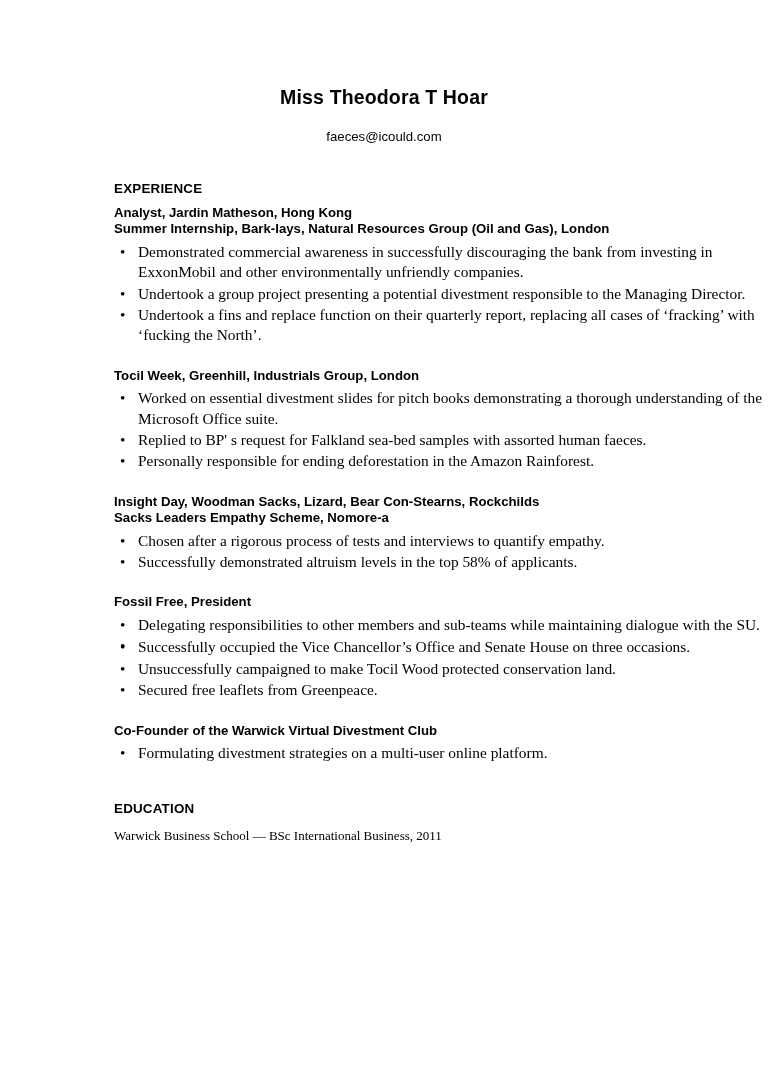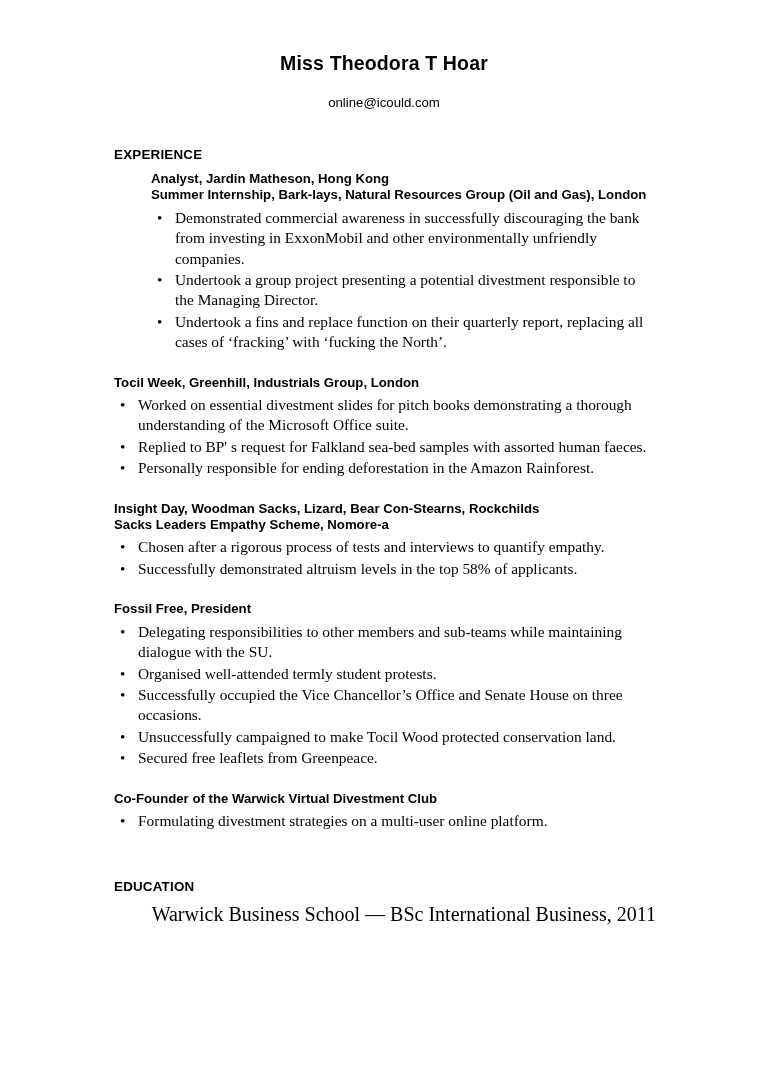--- a/index.html
+++ b/index.html
@@ -22,21 +22,21 @@
     width: 768px;
     height: 1087px;
     background: #ffffff;
     box-sizing: border-box;
     padding: 0;
   }
 
   
   .doc-header {
     text-align: center;
-    padding-top: 52px;
+    padding-top: 86px;
   }
   .doc-title {
     font-family: "Liberation Sans", sans-serif;
     font-weight: bold;
     font-size: 19.5px;
     letter-spacing: 0.15px;
     line-height: 1.2;
     margin: 0;
   }
   .doc-email {
@@ -44,21 +44,20 @@
     font-weight: normal;
     font-size: 13.2px;
     margin: 0;
     padding-top: 20px;
     line-height: 1.2;
   }
 
   
   .content {
     padding-left: 114px;
-    padding-right: 112px;
     padding-top: 36px;
   }
 
   .section-title {
     font-family: "Liberation Sans", sans-serif;
     font-weight: bold;
     font-size: 13.4px;
     letter-spacing: 0.2px;
     line-height: 1.25;
     margin: 0;
@@ -67,21 +66,20 @@
   .section-block {
     margin-top: 0;
   }
 
   
   .entry {
     margin-top: 22px;
   }
   .entry.first {
     margin-top: 7px;
-    margin-left: 37px;
   }
 
   .entry-heading {
     font-family: "Liberation Sans", sans-serif;
     font-weight: bold;
     font-size: 13.2px;
     line-height: 16.4px;
     margin: 0;
     white-space: nowrap;
   }
@@ -106,39 +104,38 @@
     position: absolute;
     left: 6px;
     top: 1px;
     font-family: "Liberation Serif", serif;
     font-size: 15.4px;
     line-height: 20.4px;
   }
 
   
   .edu-section {
-    margin-top: 48px;
+    margin-top: 38px;
   }
   .edu-line {
     font-family: "Liberation Serif", serif;
-    font-size: 20px;
+    font-size: 13px;
     line-height: 20.4px;
     margin: 0;
     padding-top: 8px;
-    text-align: right;
   }
 </style>
 </head>
 <body>
 
 <div class="page">
 
   <div class="doc-header">
     <h1 class="doc-title">Miss Theodora T Hoar</h1>
-    <p class="doc-email">online@icould.com</p>
+    <p class="doc-email">faeces@icould.com</p>
   </div>
 
   <div class="content">
 
     <div class="section-block">
       <h2 class="section-title">EXPERIENCE</h2>
 
       <div class="entry first">
         <div class="entry-heading">Analyst, Jardin Matheson, Hong Kong</div>
         <div class="entry-heading">Summer Internship, Bark-lays, Natural Resources Group (Oil and Gas), London</div>
@@ -164,21 +161,21 @@
         <ul class="bullets">
           <li><span class="bullet-dot">•</span><span>Chosen after a rigorous process of tests and interviews to quantify empathy.</span></li>
           <li><span class="bullet-dot">•</span><span>Successfully demonstrated altruism levels in the top 58% of applicants.</span></li>
         </ul>
       </div>
 
       <div class="entry">
         <div class="entry-heading">Fossil Free, President</div>
         <ul class="bullets">
           <li><span class="bullet-dot">•</span><span>Delegating responsibilities to other members and sub-teams while maintaining dialogue with the SU.</span></li>
-          <li><span class="bullet-dot">•</span><span>Organised well-attended termly student protests.</span></li>
+          <li><span class="bullet-dot">•</span></li>
           <li><span class="bullet-dot">•</span><span>Successfully occupied the Vice Chancellor’s Office and Senate House on three occasions.</span></li>
           <li><span class="bullet-dot">•</span><span>Unsuccessfully campaigned to make Tocil Wood protected conservation land.</span></li>
           <li><span class="bullet-dot">•</span><span>Secured free leaflets from Greenpeace.</span></li>
         </ul>
       </div>
 
       <div class="entry">
         <div class="entry-heading">Co-Founder of the Warwick Virtual Divestment Club</div>
         <ul class="bullets">
           <li><span class="bullet-dot">•</span><span>Formulating divestment strategies on a multi-user online platform.</span></li>

